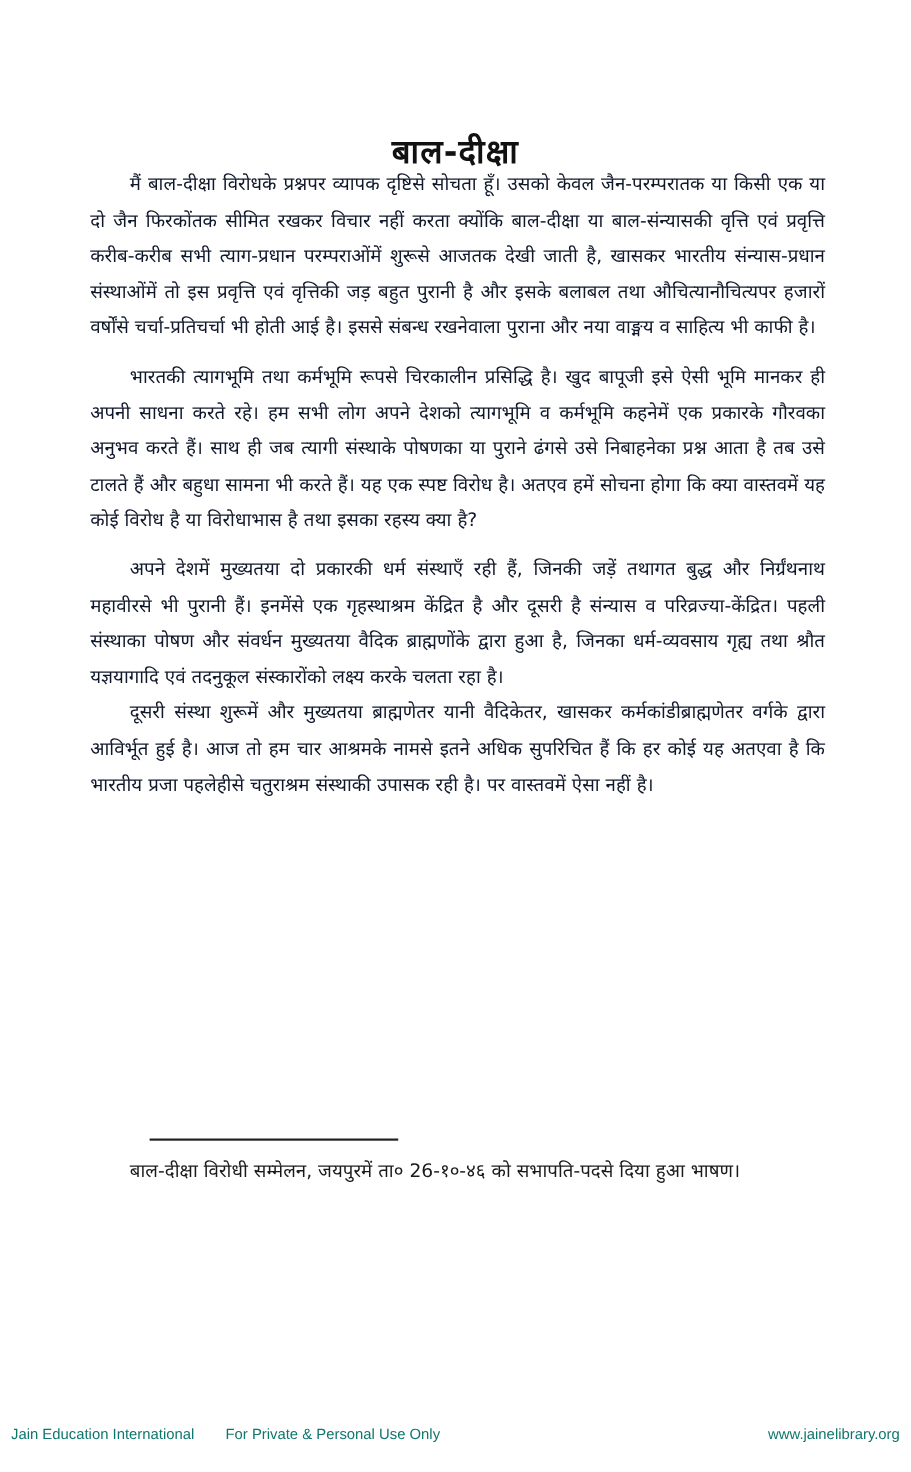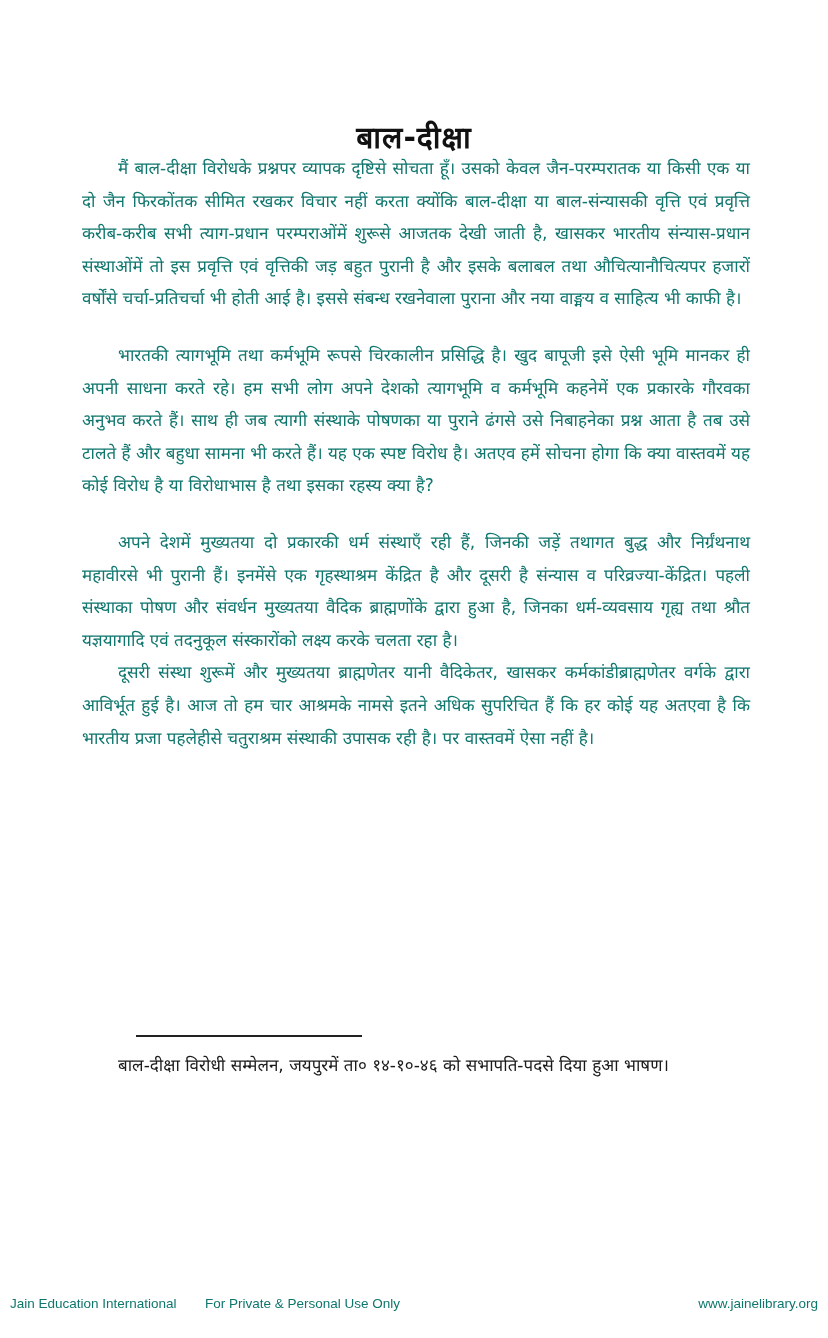--- a/index.html
+++ b/index.html
@@ -34,28 +34,28 @@
       color: #111;
     }
     .body-text {
       position: absolute;
       left: 82px;
       width: 668px;
       top: 152px;
       font-size: 17px;
       line-height: 32.6px;
       text-align: justify;
-      color: #0f766e;
+      color: #0f172a;
     }
     .para {
       margin: 0;
       text-indent: 36px;
     }
     .para + .para {
-      margin-top: 24px;
+      margin-top: 12px;
     }
     .para.tight {
       margin-top: 0;
     }
     .rule {
       position: absolute;
       left: 136px;
       top: 1035px;
       width: 226px;
       height: 0;
@@ -101,21 +101,21 @@
 
   <div class="body-text">
     <p class="para">मैं बाल-दीक्षा विरोधके प्रश्नपर व्यापक दृष्टिसे सोचता हूँ। उसको केवल जैन-परम्परातक या किसी एक या दो जैन फिरकोंतक सीमित रखकर विचार नहीं करता क्योंकि बाल-दीक्षा या बाल-संन्यासकी वृत्ति एवं प्रवृत्ति करीब-करीब सभी त्याग-प्रधान परम्पराओंमें शुरूसे आजतक देखी जाती है, खासकर भारतीय संन्यास-प्रधान संस्थाओंमें तो इस प्रवृत्ति एवं वृत्तिकी जड़ बहुत पुरानी है और इसके बलाबल तथा औचित्यानौचित्यपर हजारों वर्षोंसे चर्चा-प्रतिचर्चा भी होती आई है। इससे संबन्ध रखनेवाला पुराना और नया वाङ्मय व साहित्य भी काफी है।</p>
     <p class="para">भारतकी त्यागभूमि तथा कर्मभूमि रूपसे चिरकालीन प्रसिद्धि है। खुद बापूजी इसे ऐसी भूमि मानकर ही अपनी साधना करते रहे। हम सभी लोग अपने देशको त्यागभूमि व कर्मभूमि कहनेमें एक प्रकारके गौरवका अनुभव करते हैं। साथ ही जब त्यागी संस्थाके पोषणका या पुराने ढंगसे उसे निबाहनेका प्रश्न आता है तब उसे टालते हैं और बहुधा सामना भी करते हैं। यह एक स्पष्ट विरोध है। अतएव हमें सोचना होगा कि क्या वास्तवमें यह कोई विरोध है या विरोधाभास है तथा इसका रहस्य क्या है?</p>
     <p class="para">अपने देशमें मुख्यतया दो प्रकारकी धर्म संस्थाएँ रही हैं, जिनकी जड़ें तथागत बुद्ध और निर्ग्रंथनाथ महावीरसे भी पुरानी हैं। इनमेंसे एक गृहस्थाश्रम केंद्रित है और दूसरी है संन्यास व परिव्रज्या-केंद्रित। पहली संस्थाका पोषण और संवर्धन मुख्यतया वैदिक ब्राह्मणोंके द्वारा हुआ है, जिनका धर्म-व्यवसाय गृह्य तथा श्रौत यज्ञयागादि एवं तदनुकूल संस्कारोंको लक्ष्य करके चलता रहा है।</p>
     <p class="para tight">दूसरी संस्था शुरूमें और मुख्यतया ब्राह्मणेतर यानी वैदिकेतर, खासकर कर्मकांडीब्राह्मणेतर वर्गके द्वारा आविर्भूत हुई है। आज तो हम चार आश्रमके नामसे इतने अधिक सुपरिचित हैं कि हर कोई यह अतएवा है कि भारतीय प्रजा पहलेहीसे चतुराश्रम संस्थाकी उपासक रही है। पर वास्तवमें ऐसा नहीं है।</p>
   </div>
 
   <div class="rule"></div>
 
-  <p class="footnote">बाल-दीक्षा विरोधी सम्मेलन, जयपुरमें ता० १४-१०-४६ को सभापति-पदसे दिया हुआ भाषण।</p>
+  <p class="footnote">बाल-दीक्षा विरोधी सम्मेलन, जयपुरमें ता० 26-१०-४६ को सभापति-पदसे दिया हुआ भाषण।</p>
 
   <div class="footer">
     <span class="f-left">Jain Education International</span>
     <span class="f-center" style="left: 205px;">For Private &amp; Personal Use Only</span>
     <span class="f-right">www.jainelibrary.org</span>
   </div>
 
 </div>
 
 </body></html>

